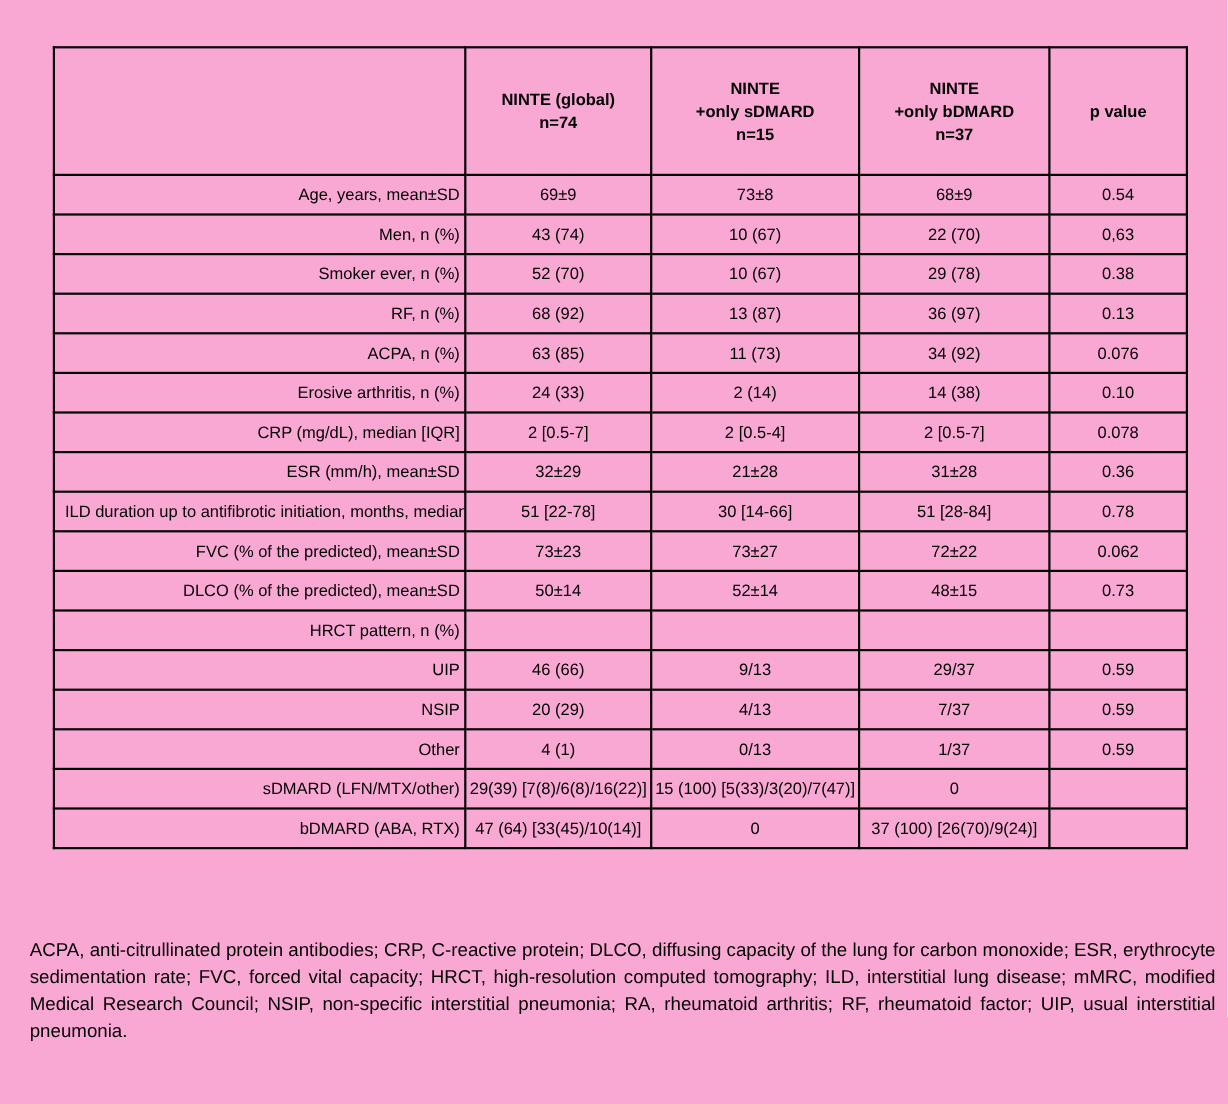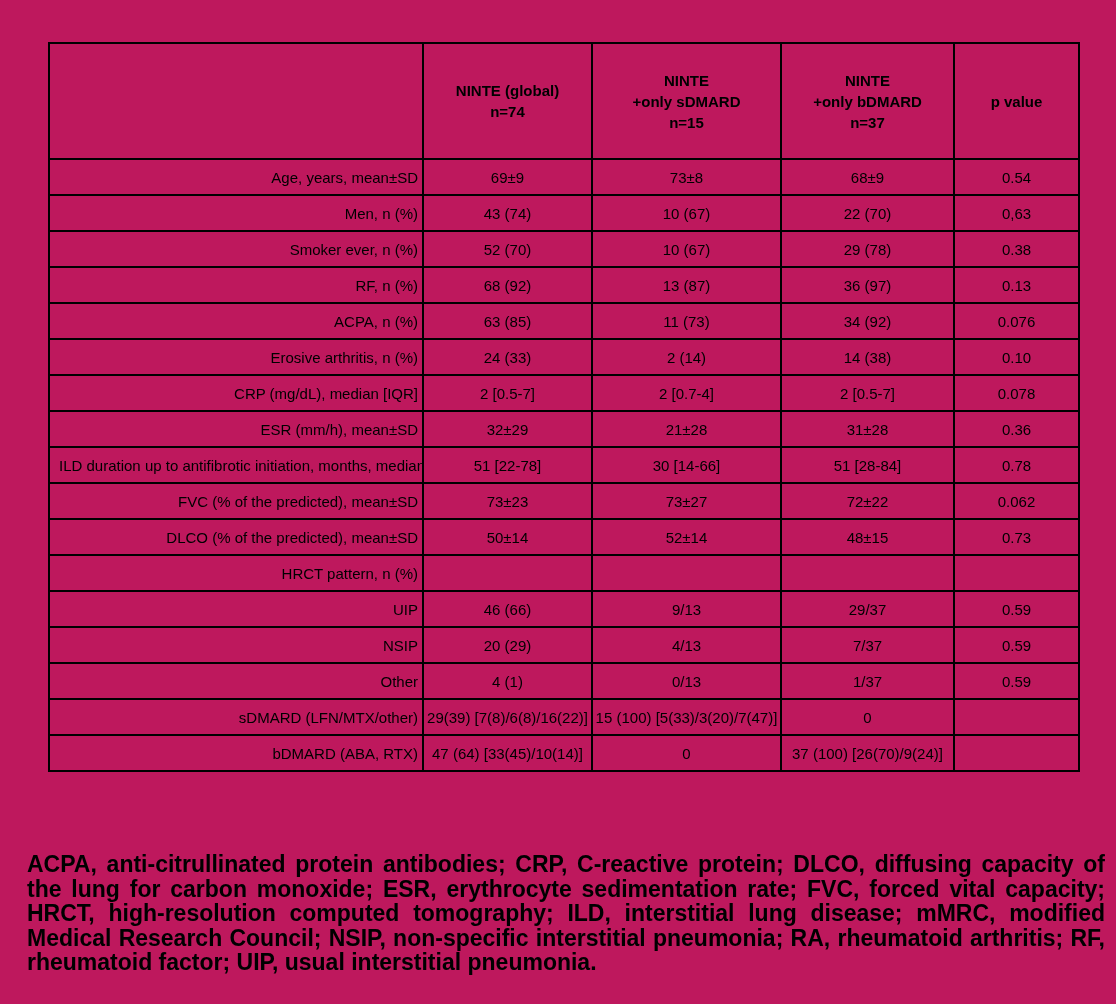--- a/index.html
+++ b/index.html
@@ -5,21 +5,21 @@
   * { margin: 0; padding: 0; box-sizing: border-box; }
   html, body {
     background: #ffffff;
     font-family: "Liberation Sans", sans-serif;
     color: #000000;
   }
   .page {
     position: relative;
     width: 1116px;
     height: 1004px;
-    background: #be185d;
+    background: #f9a8d4;
     overflow: hidden;
   }
   table.data-table {
     position: absolute;
     left: 48px;
     top: 42px;
     width: 1030px;
     border-collapse: collapse;
     table-layout: fixed;
   }
@@ -50,25 +50,24 @@
   td.value {
     text-align: center;
     padding: 0 2px;
     white-space: nowrap;
   }
   .footnote {
     position: absolute;
     left: 27px;
     top: 852px;
     width: 1078px;
-    font-size: 23px;
+    font-size: 17px;
     line-height: 24.5px;
     text-align: justify;
     color: #000000;
-    font-weight: bold;
   }
 </style>
 </head>
 <body>
 
 <div class="page">
 
   <table class="data-table">
     <colgroup>
       <col style="width:374px">
@@ -130,21 +129,21 @@
         <tr>
           <td class="label">Erosive arthritis, n (%)</td>
           <td class="value">24 (33)</td>
           <td class="value">2 (14)</td>
           <td class="value">14 (38)</td>
           <td class="value">0.10</td>
         </tr>
         <tr>
           <td class="label">CRP (mg/dL), median [IQR]</td>
           <td class="value">2 [0.5-7]</td>
-          <td class="value">2 [0.7-4]</td>
+          <td class="value">2 [0.5-4]</td>
           <td class="value">2 [0.5-7]</td>
           <td class="value">0.078</td>
         </tr>
         <tr>
           <td class="label">ESR (mm/h), mean±SD</td>
           <td class="value">32±29</td>
           <td class="value">21±28</td>
           <td class="value">31±28</td>
           <td class="value">0.36</td>
         </tr>

